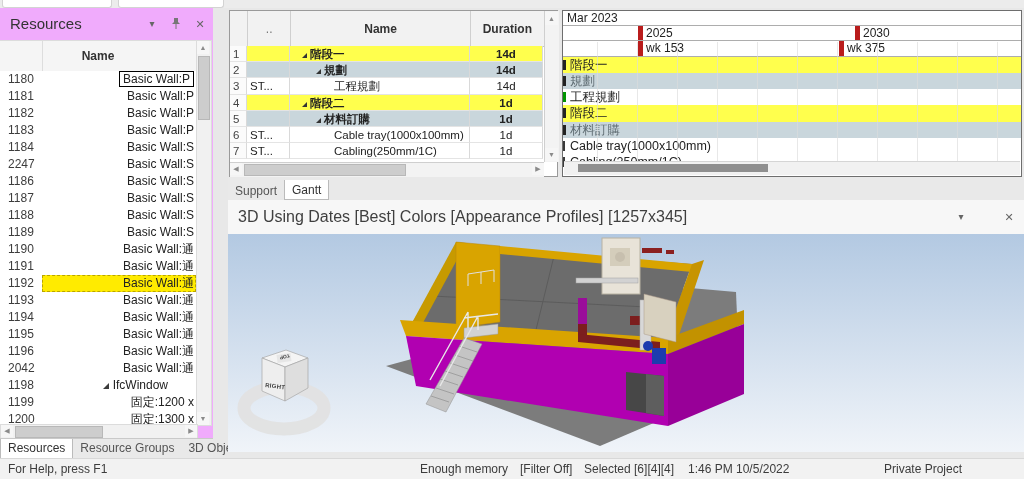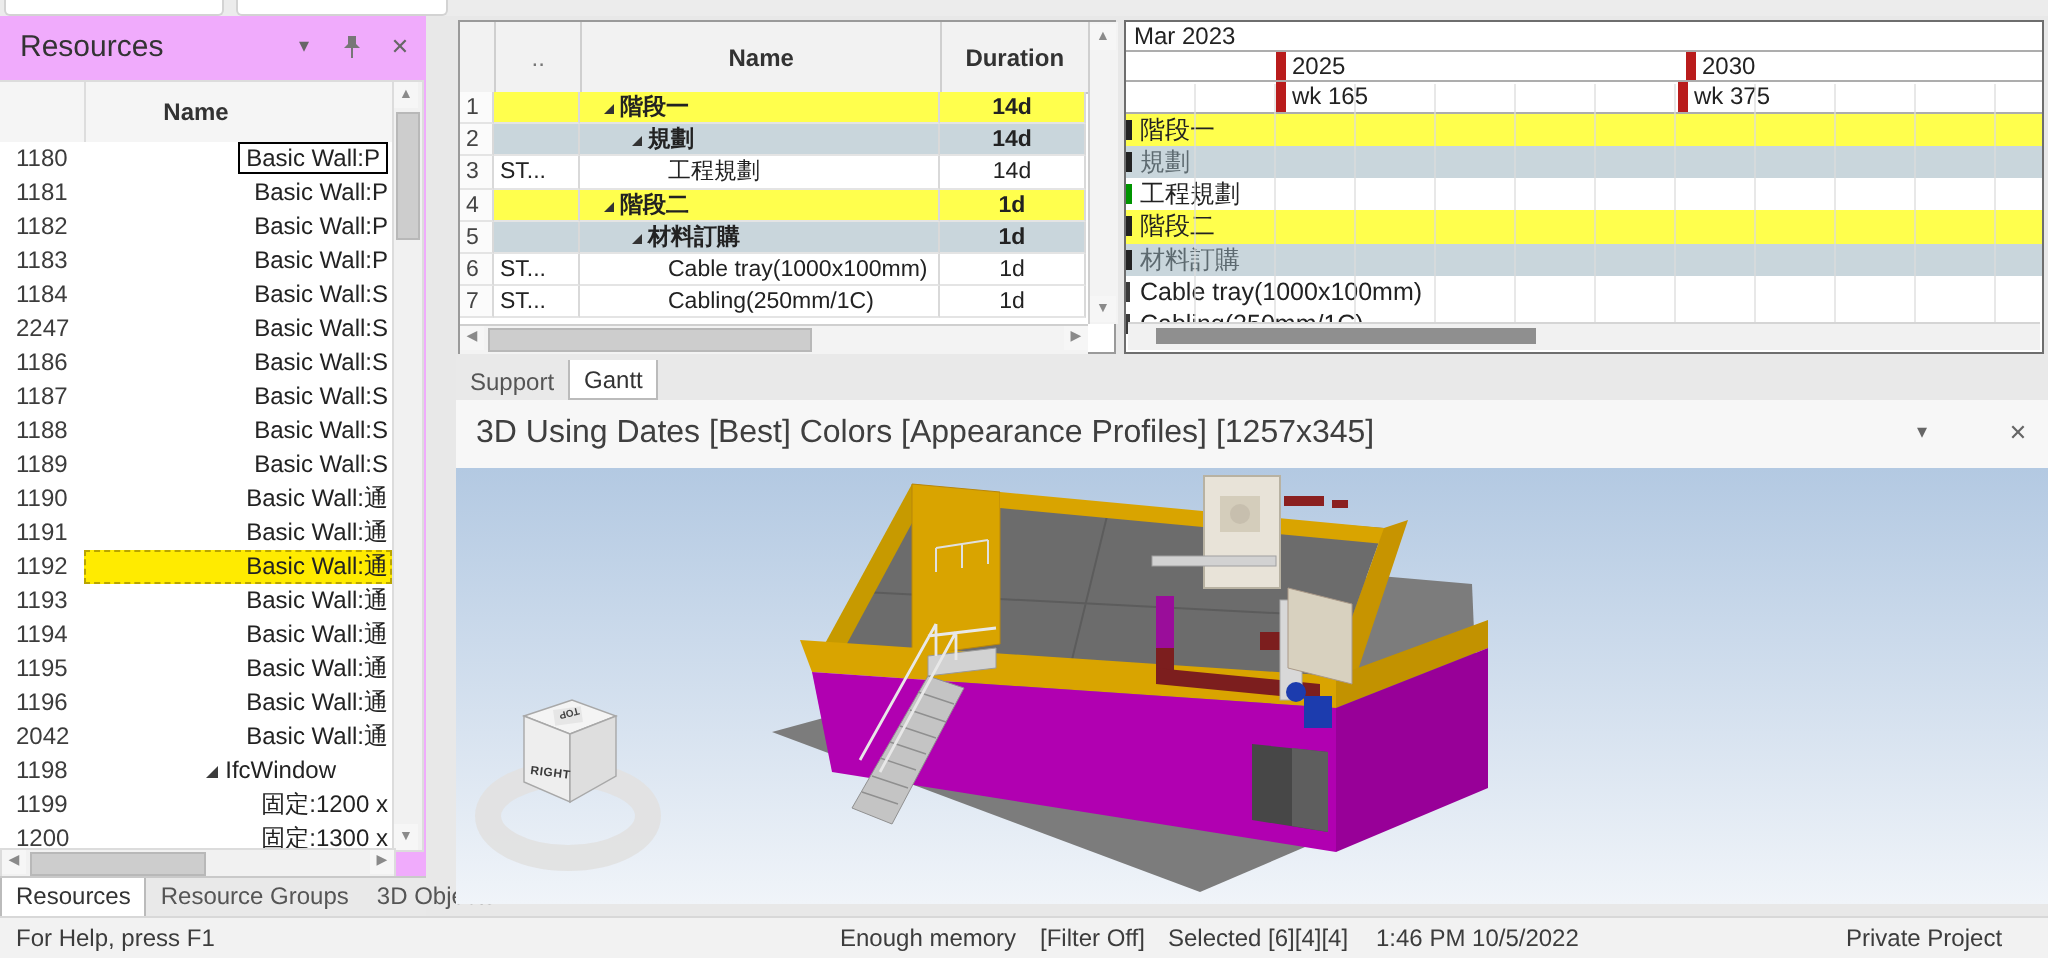--- a/index.html
+++ b/index.html
@@ -276,24 +276,24 @@
     <span class="sb-btn" style="right:0;top:0;width:12px;height:12px;line-height:12px">▶</span>
   </div>
 </div>
 
 <div id="gchart" class="abs">
   <div class="tl-row" id="tl1">
     <span style="padding-left:4px">Mar 2023</span>
   </div>
   <div class="tl-row" id="tl2">
       <span class="tl-mark" style="left: 75px;">2025</span>
-      <span class="tl-mark" style="left: 280px;">2030</span>
+      <span class="tl-mark" style="left: 292px;">2030</span>
     </div>
   <div class="tl-row" id="tl3">
-      <span class="tl-mark" style="left: 75px;">wk 165</span>
+      <span class="tl-mark" style="left: 75px;">wk 153</span>
       <span class="tl-mark" style="left: 276px;">wk 375</span>
     </div>
   <div id="gc-rows">
       <div class="ch-row bg-yellow"><span class="mk"></span><span class="lbl">階段一</span></div>
       <div class="ch-row bg-blue"><span class="mk"></span><span class="lbl lbl-dim">規劃</span></div>
       <div class="ch-row bg-white"><span class="mk mk-green"></span><span class="lbl">工程規劃</span></div>
       <div class="ch-row bg-yellow"><span class="mk"></span><span class="lbl">階段二</span></div>
       <div class="ch-row bg-blue"><span class="mk"></span><span class="lbl lbl-dim">材料訂購</span></div>
       <div class="ch-row bg-white"><span class="mk mk-dark"></span><span class="lbl">Cable tray(1000x100mm)</span></div>
       <div class="ch-row bg-white"><span class="mk mk-dark"></span><span class="lbl">Cabling(250mm/1C)</span></div>
@@ -383,14 +383,14 @@
     </g>
   </svg>
 </div>
 
 <div id="statusbar" class="abs">
   <span style="left:8px">For Help, press F1</span>
   <span style="left:420px">Enough memory</span>
   <span style="left:520px">[Filter Off]</span>
   <span style="left:584px">Selected [6][4][4]</span>
   <span style="left:688px">1:46 PM 10/5/2022</span>
-  <span style="left:923px">Private Project</span>
+  <span style="left:884px">Private Project</span>
 </div>
 
 </body></html>

